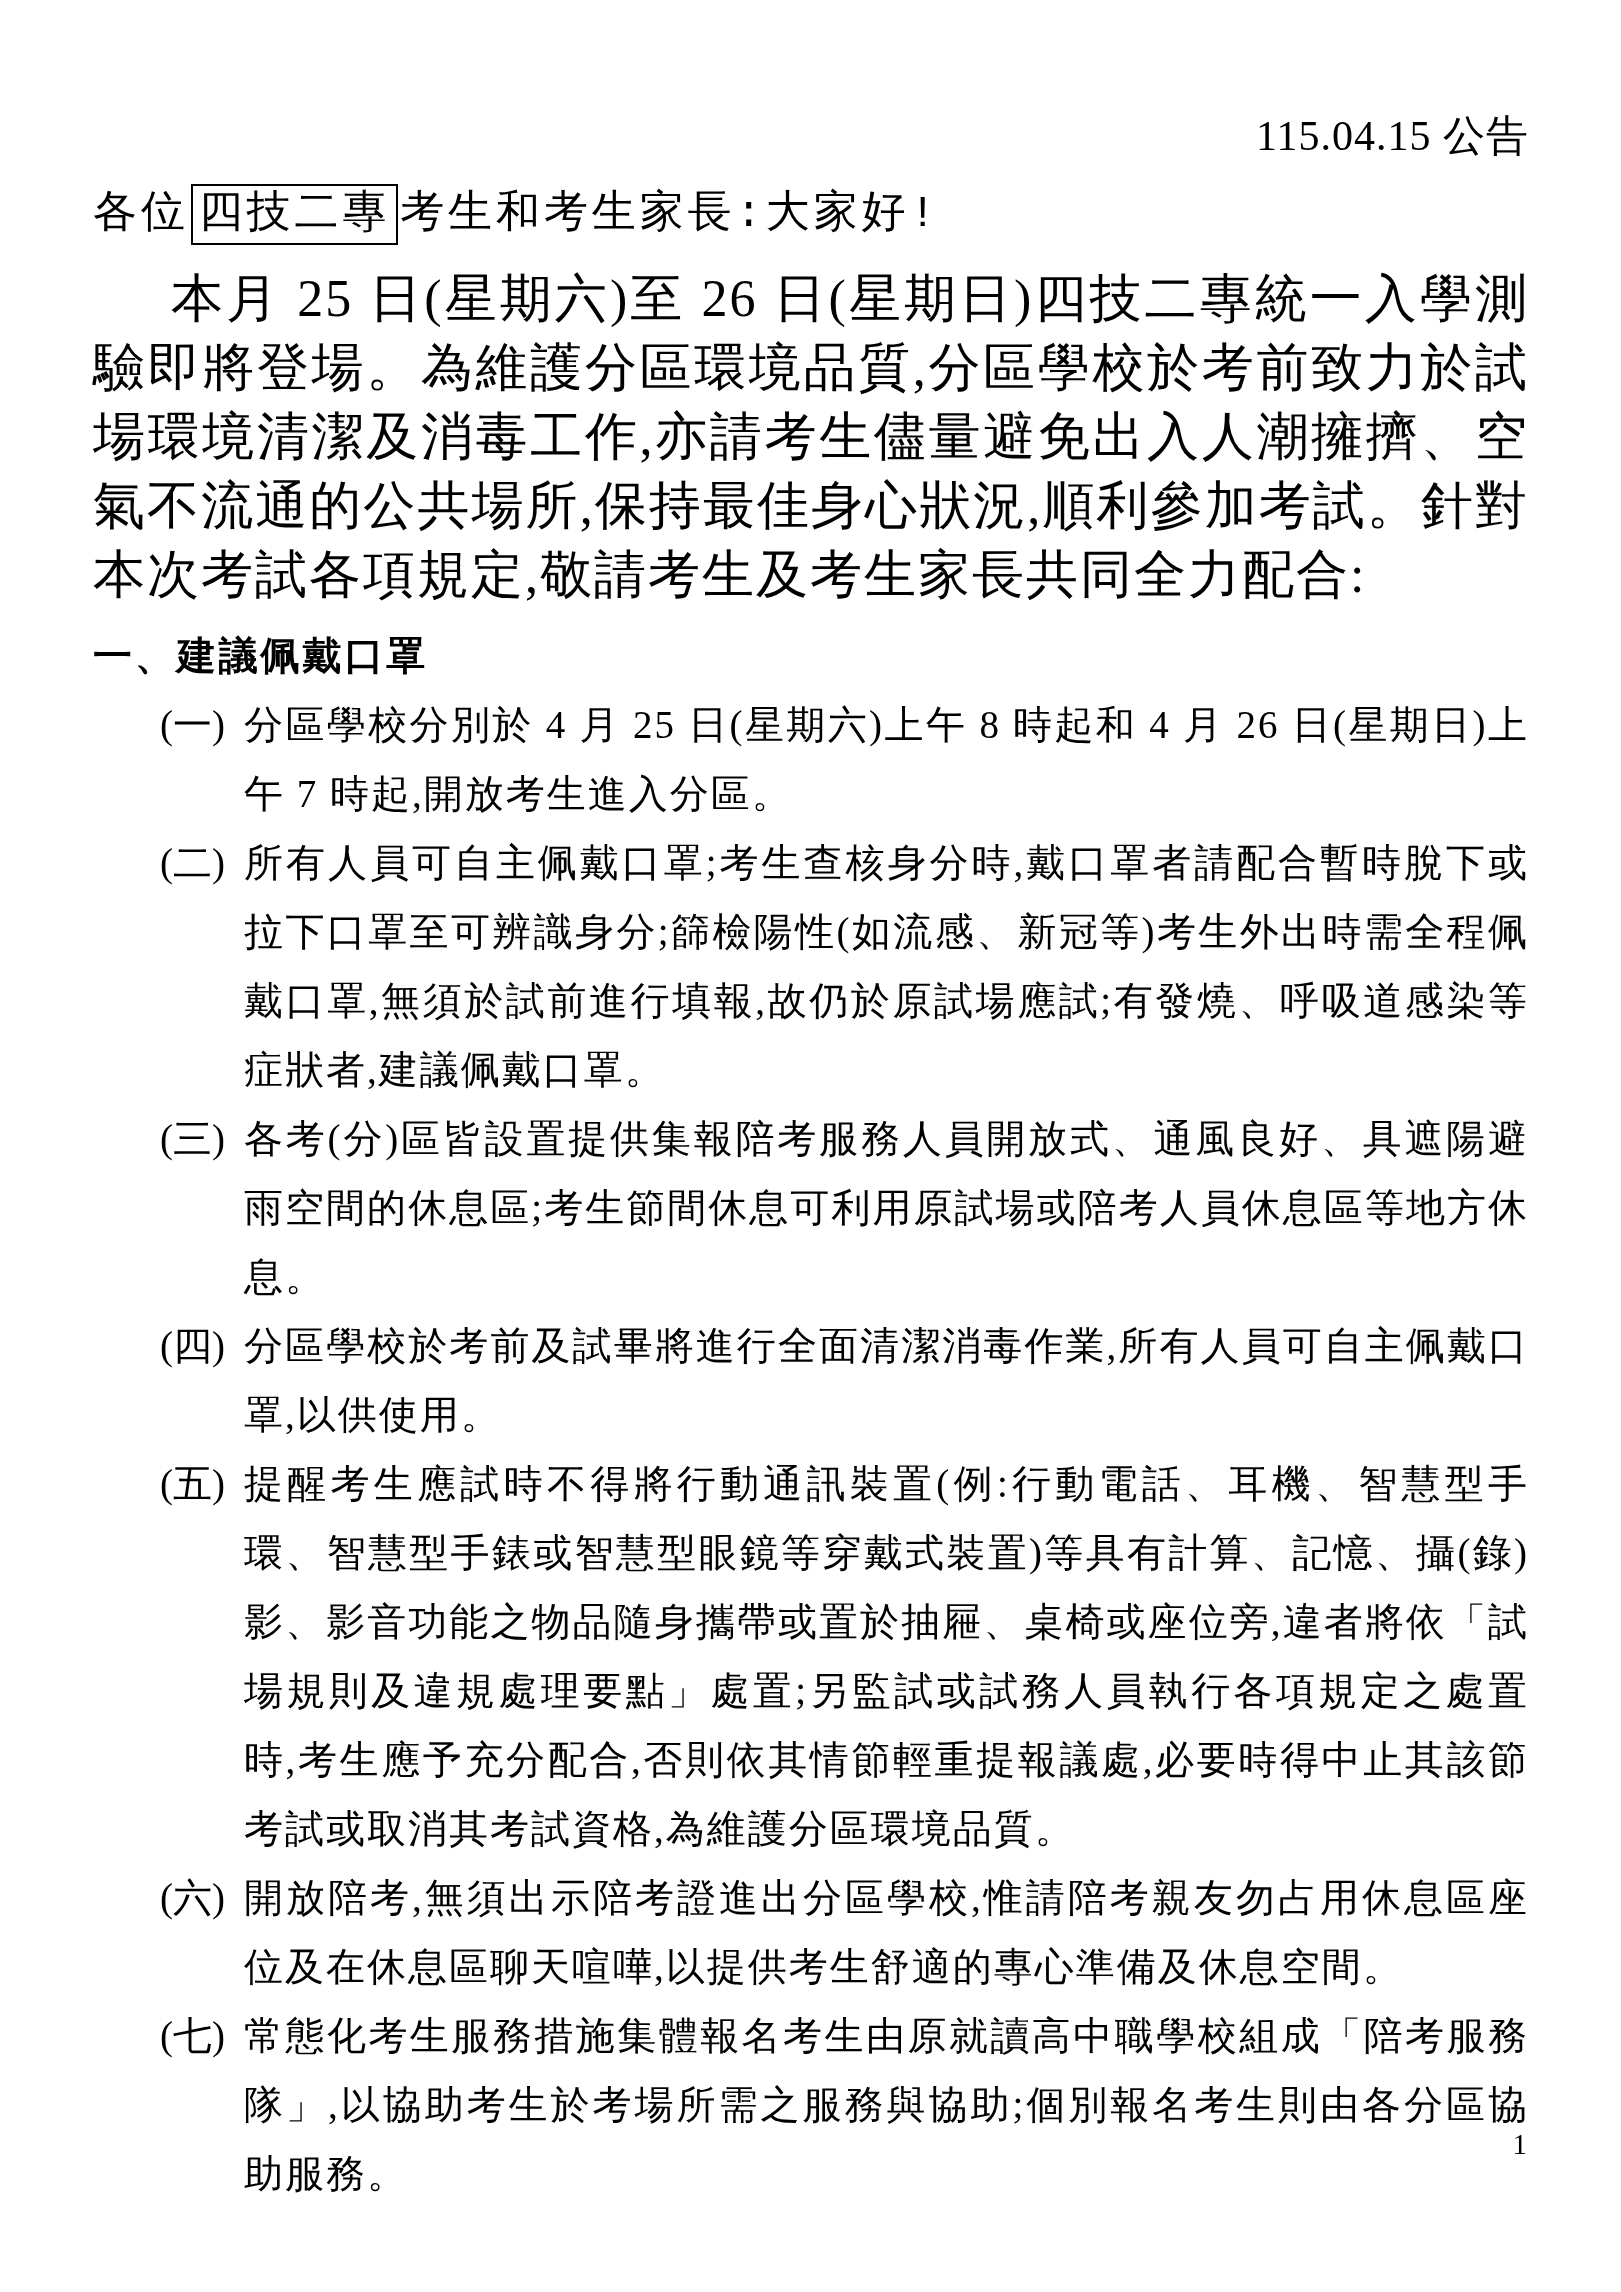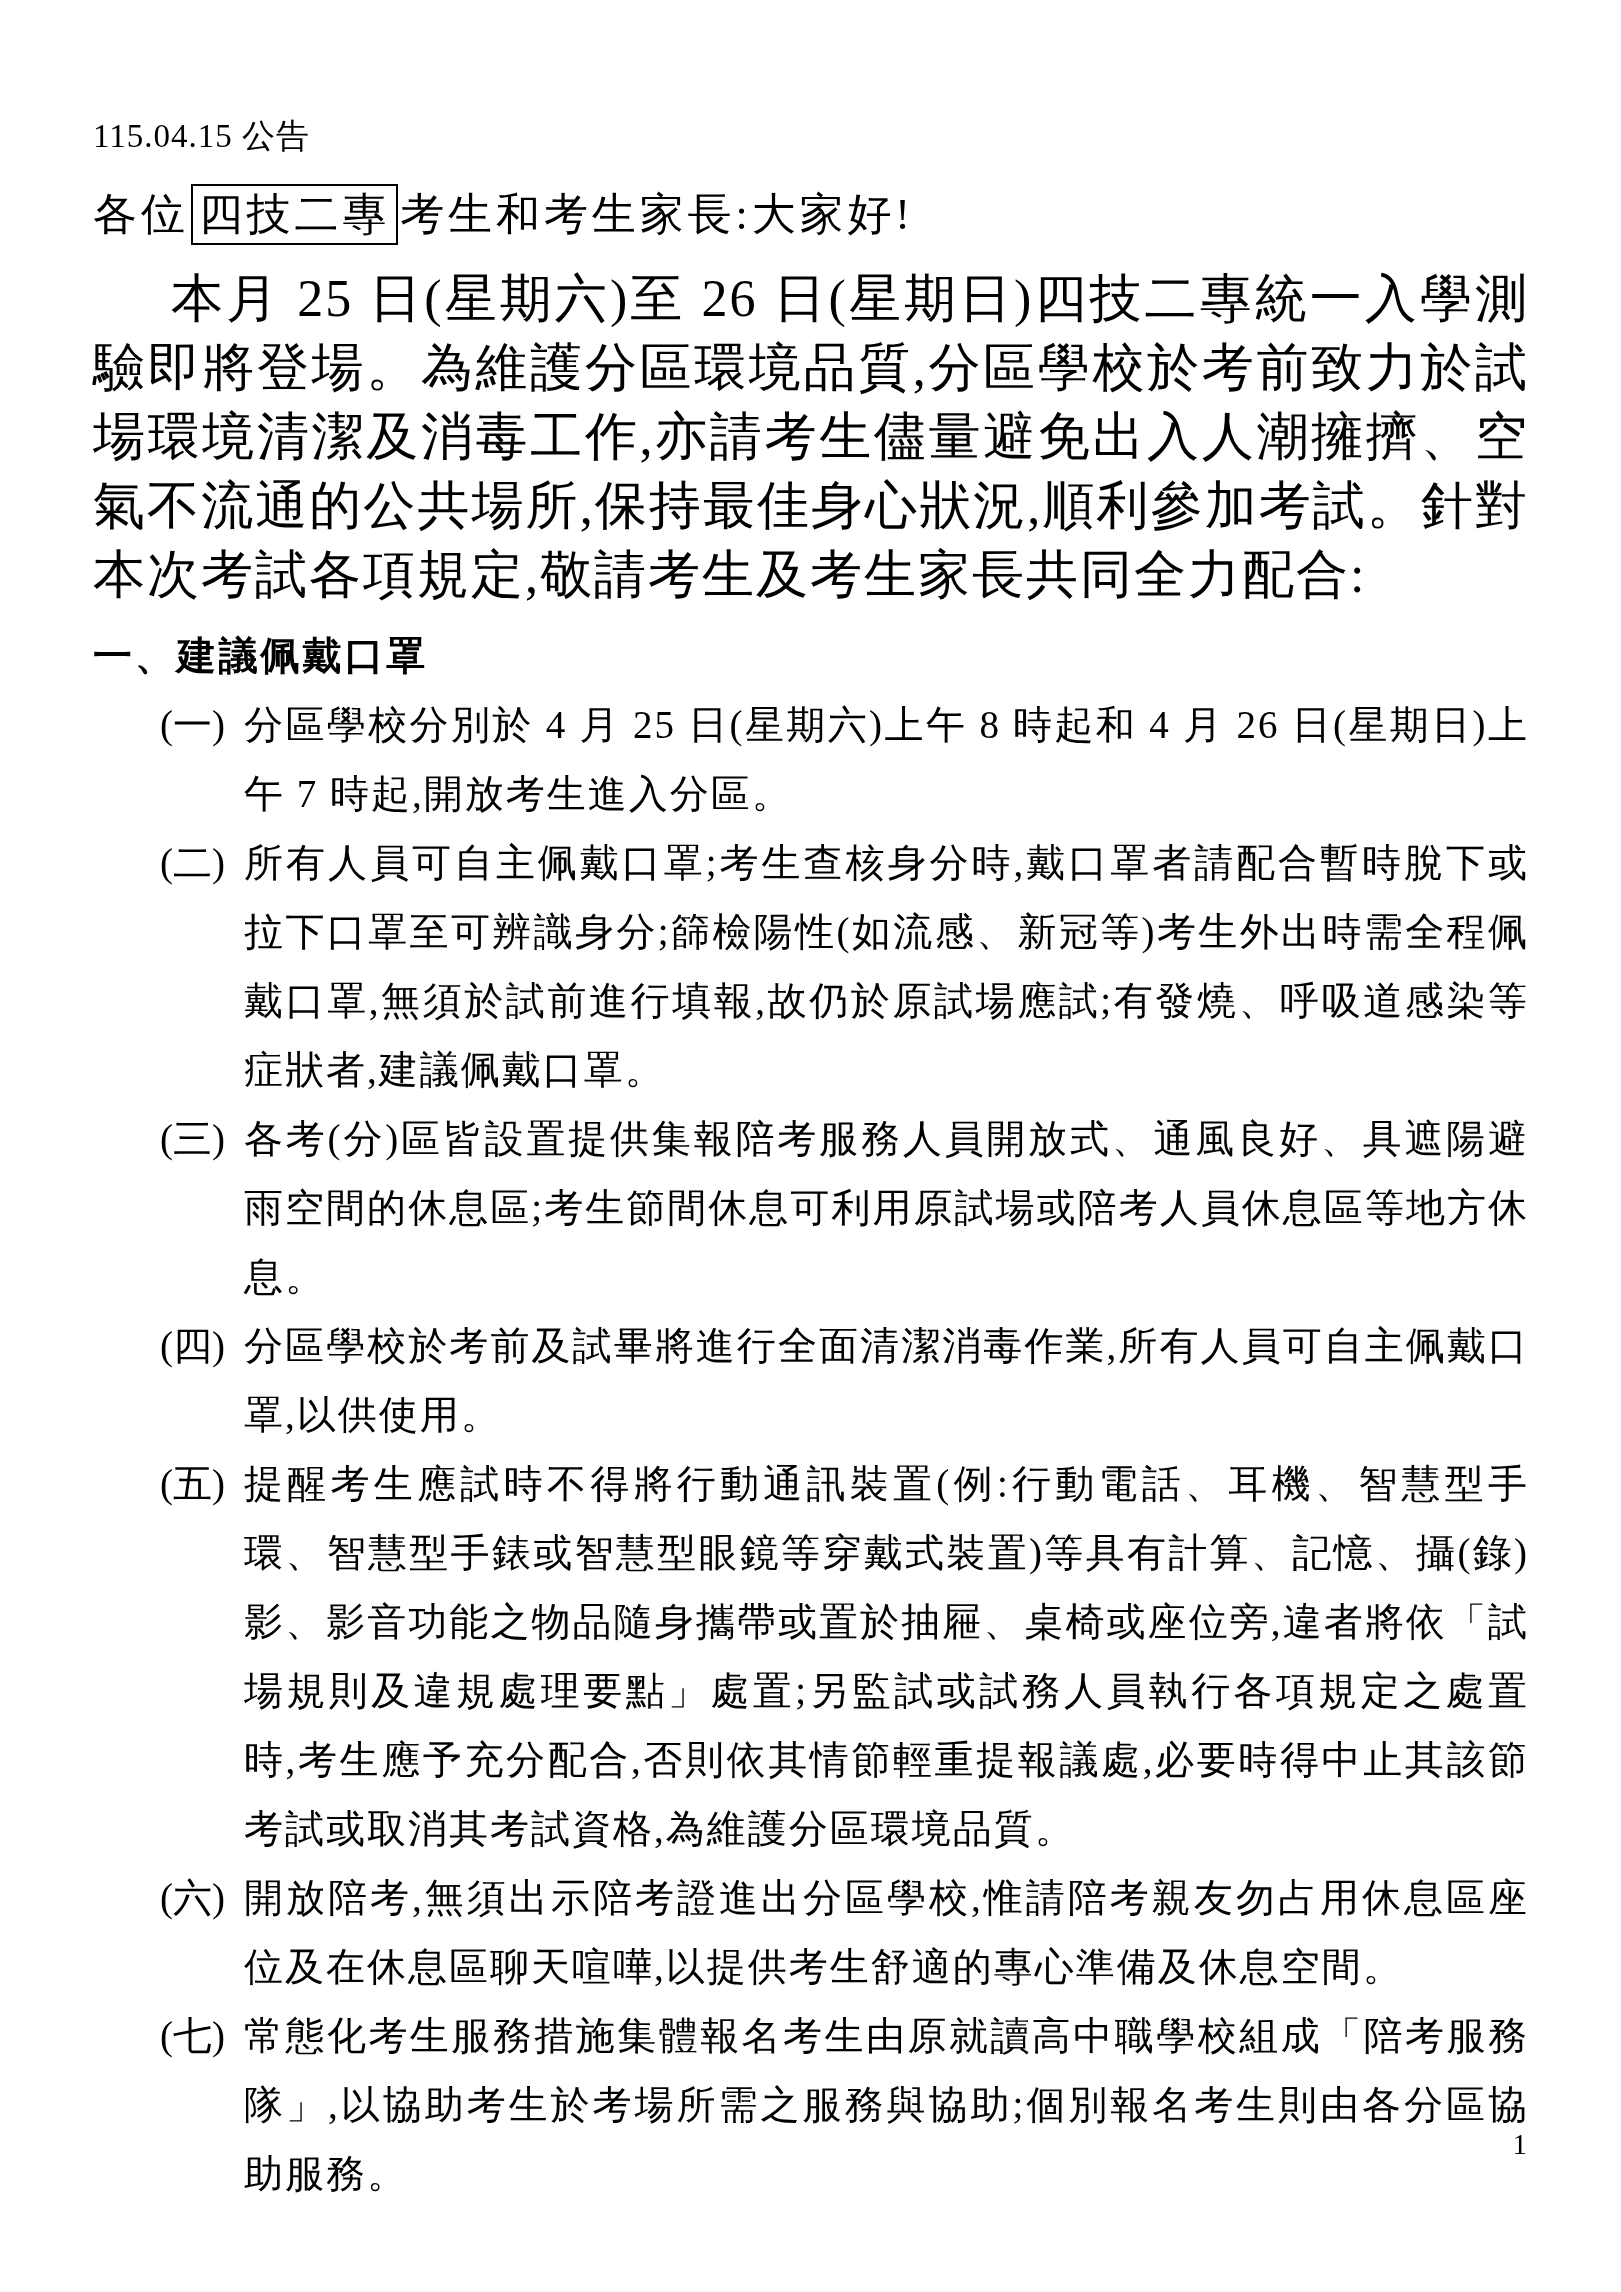--- a/index.html
+++ b/index.html
@@ -14,30 +14,32 @@
     font-family: "Liberation Serif", "DejaVu Serif", serif;
     color: #000000;
   }
   .page {
     position: absolute;
     top: 0; left: 0; right: 0; bottom: 0;
     padding: 113px 92px 0 93px;
     box-sizing: border-box;
   }
   .doc-date {
-    font-size: 33px;
+    text-align: right;
+    font-size: 42px;
     line-height: 47px;
     letter-spacing: 1px;
   }
   .doc-title {
     margin-top: 19.6px;
     font-size: 44px;
     line-height: 69px;
     letter-spacing: 3.9px;
     white-space: nowrap;
+    font-family: Liberation Mono, monospace;
   }
   .boxed {
     display: inline-block;
     border: 2.9px solid #000000;
     padding: 0 5.9px;
     line-height: 57px;
     margin: 0 2px;
   }
   .intro {
     margin-top: 15.7px;

